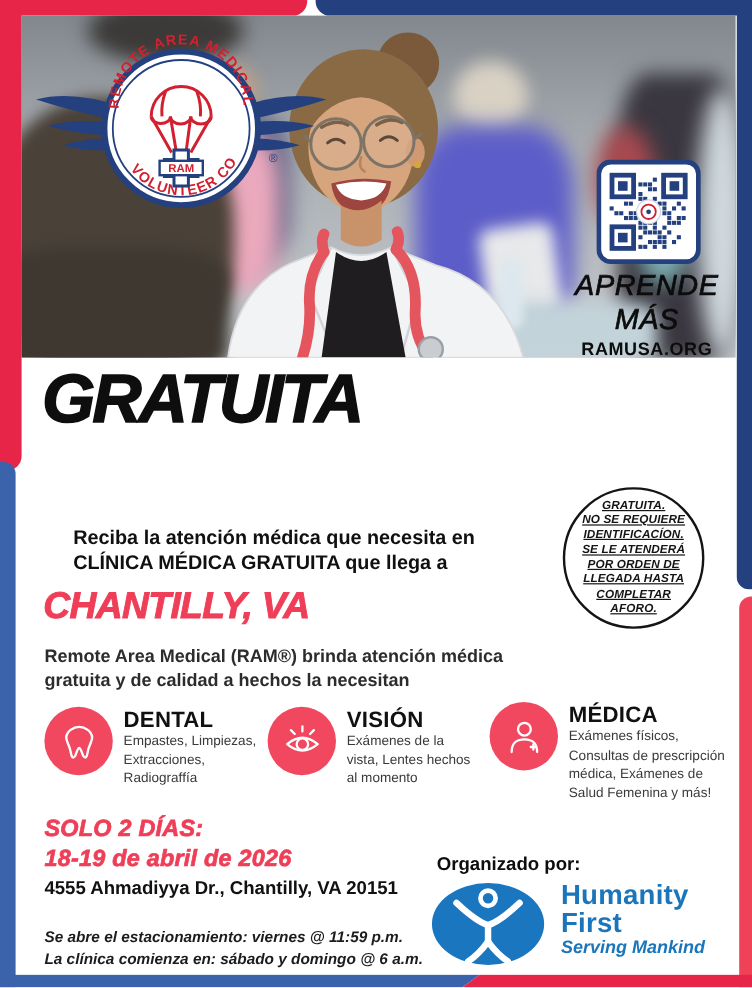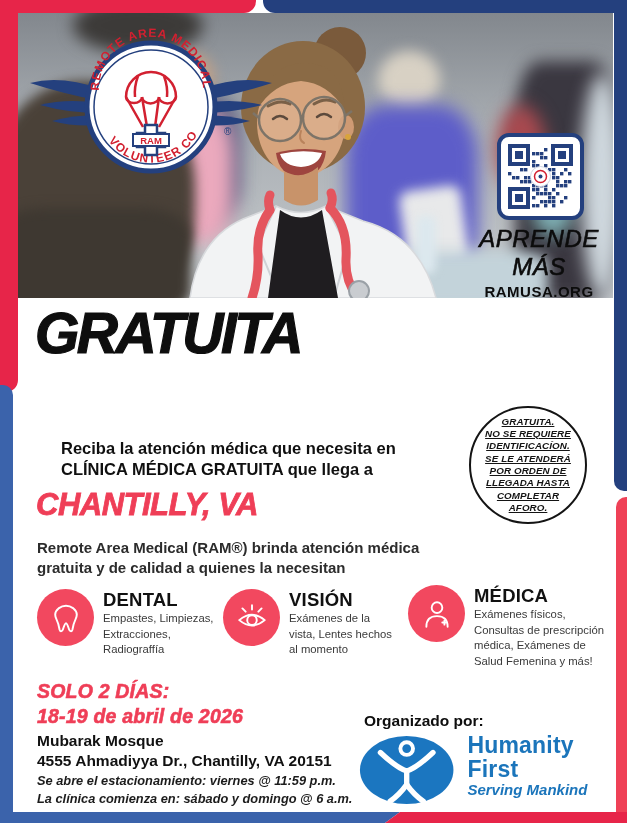--- a/index.html
+++ b/index.html
@@ -277,21 +277,21 @@
     <div>POR ORDEN DE</div>
     <div>LLEGADA HASTA</div>
     <div>COMPLETAR</div>
     <div>AFORO.</div>
   </div>
 
   <div id="location">CHANTILLY, VA</div>
 
   <div id="about">
     <div>Remote Area Medical (RAM®) brinda atención médica</div>
-    <div>gratuita y de calidad a quienes la necesitan</div>
+    <div>gratuita y de calidad a hechos la necesitan</div>
   </div>
 
   <div class="service" id="service-0">
     <div class="svc-circle">
       <svg width="32" height="32" viewBox="0 0 30 30">
         <path d="M8,6 Q15,1 22,6 Q27,10 24,16 Q22,20 21,26 Q20,29 18,26 Q16,20 15,20 Q14,20 12,26 Q10,29 9,26 Q8,20 6,16 Q3,10 8,6 Z" fill="none" stroke="#fff" stroke-width="1.8" stroke-linejoin="round"></path>
       </svg>
     </div>
     <div>
       <div class="svc-title">DENTAL</div>
@@ -332,21 +332,20 @@
       <div class="svc-line">vista, Lentes hechos</div>
       <div class="svc-line">al momento</div>
     </div>
   </div>
 
   <div id="days">
     <div>SOLO 2 DÍAS:</div>
     <div>18-19 de abril de 2026</div>
   </div>
   <div id="venue">
-    <div>Mubarak Mosque</div>
     <div>4555 Ahmadiyya Dr., Chantilly, VA 20151</div>
   </div>
   <div id="notes">
     <div>Se abre el estacionamiento: viernes @ 11:59 p.m.</div>
     <div>La clínica comienza en: sábado y domingo @ 6 a.m.</div>
   </div>
 
   <div id="organized">Organizado por:</div>
   <div id="hf">
     <svg width="100" height="74" viewBox="0 0 100 74">

